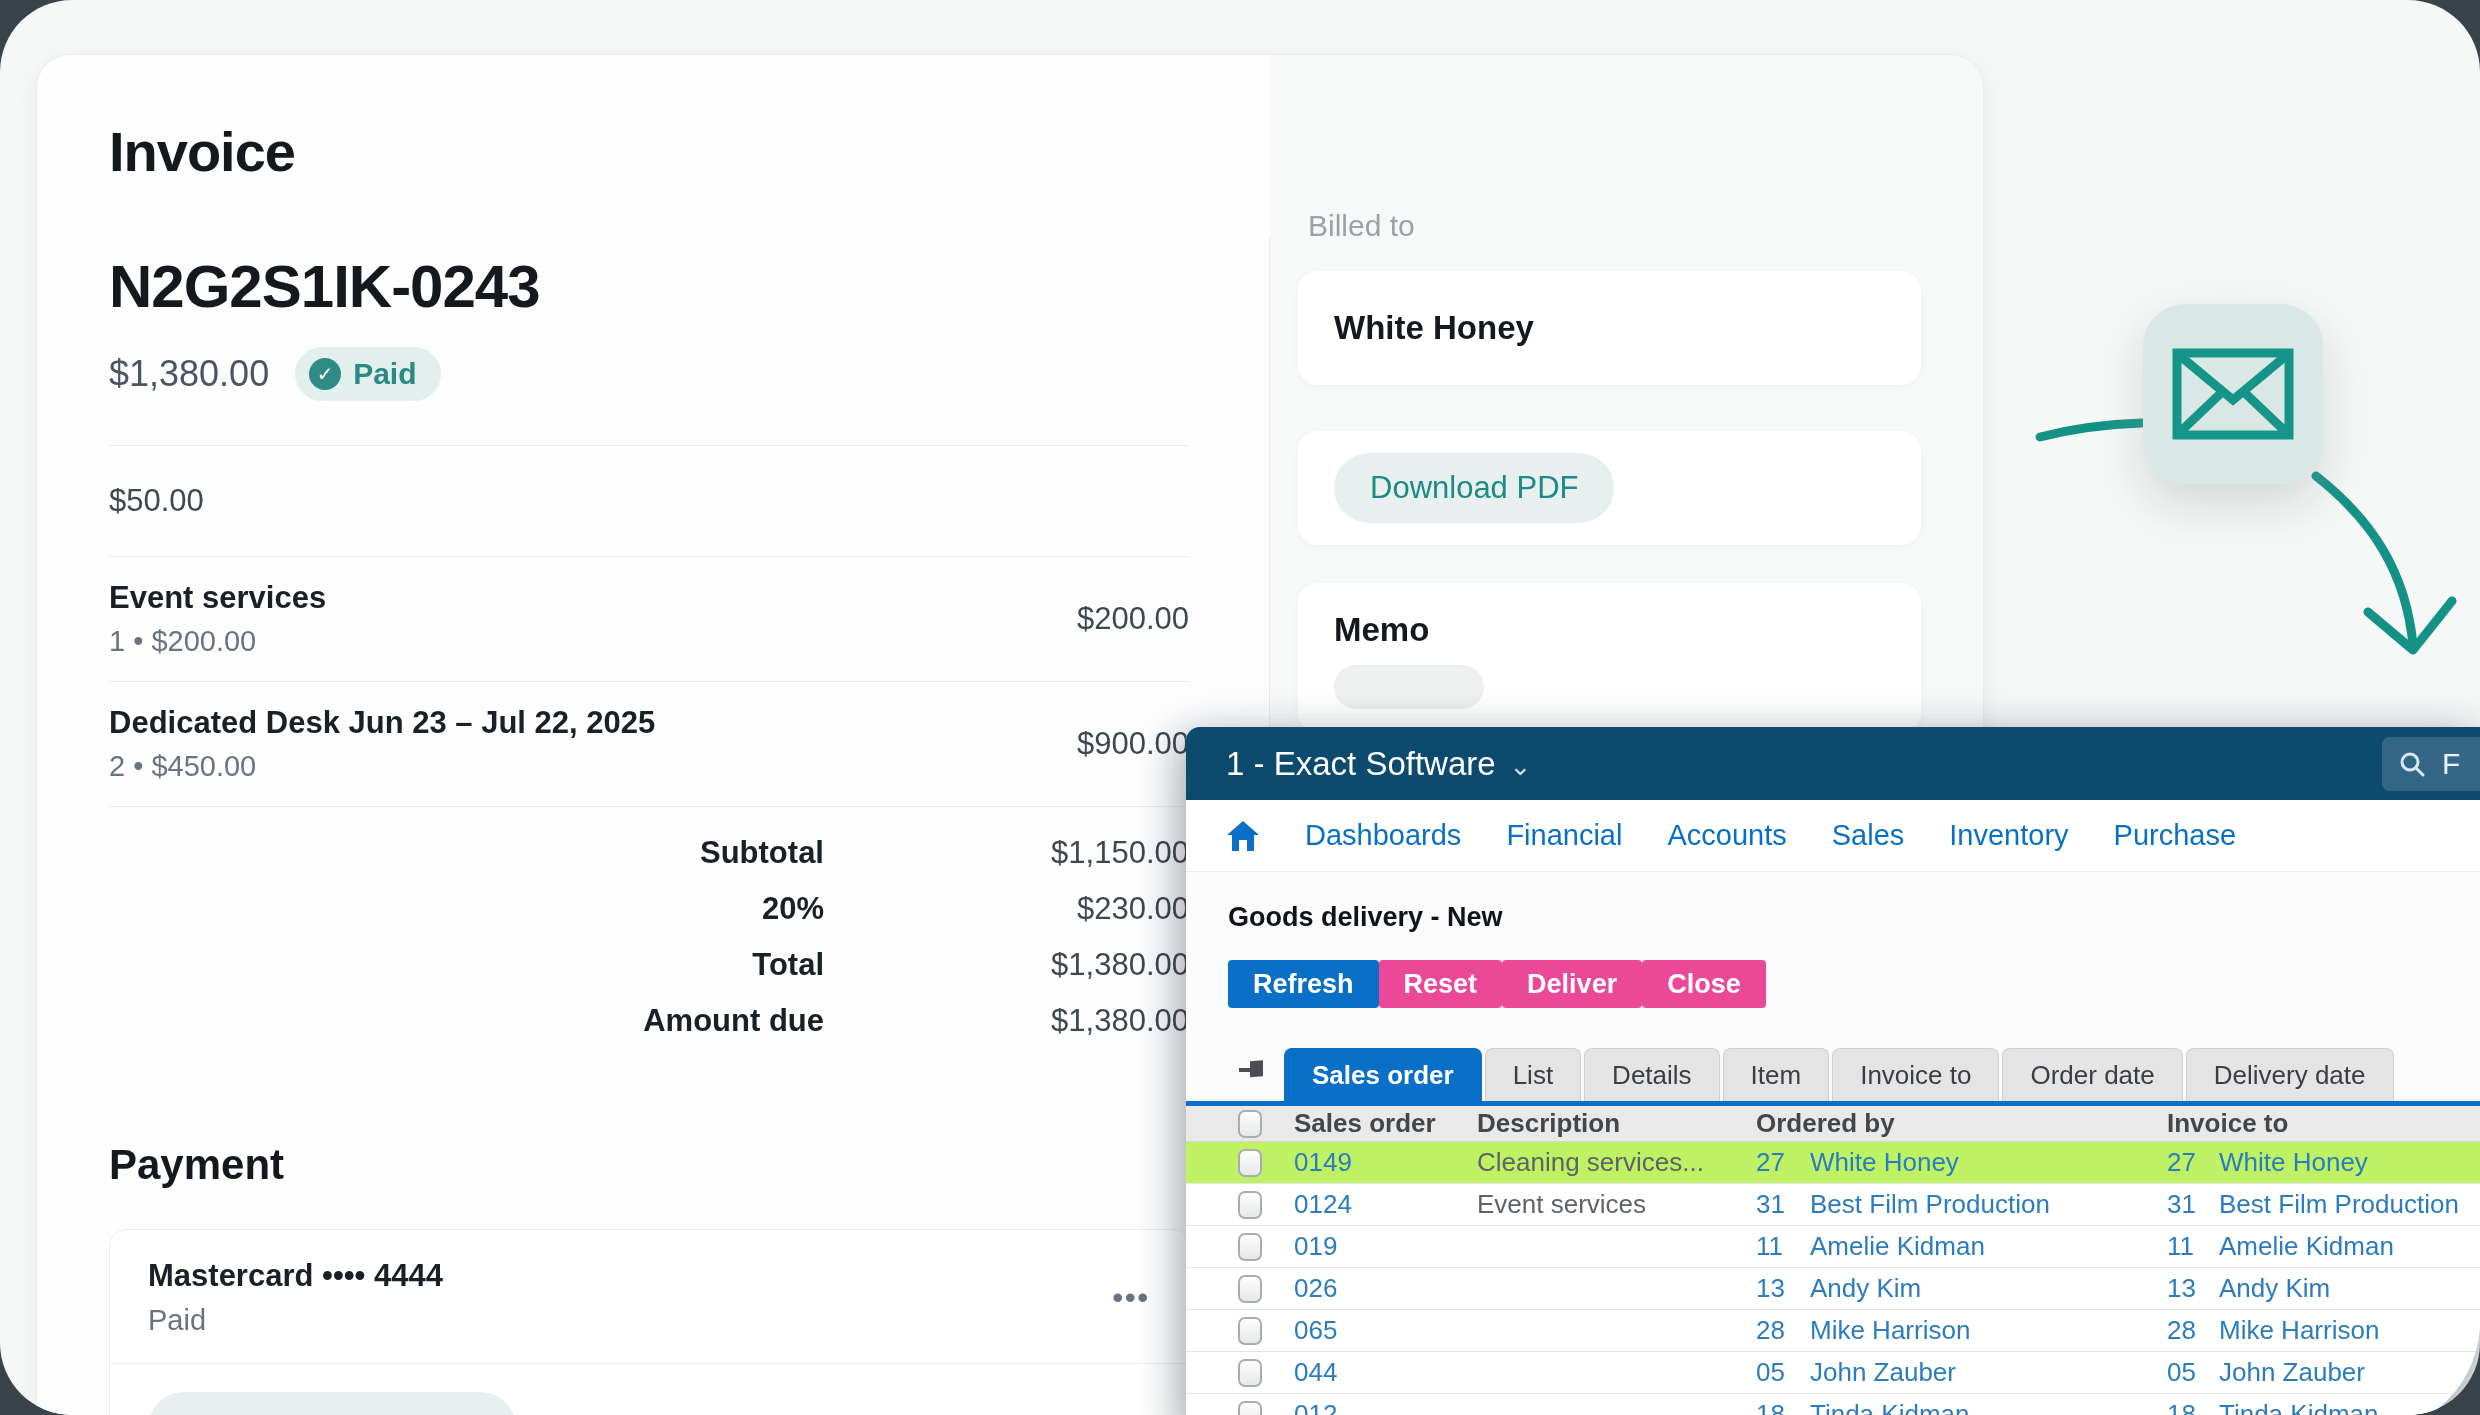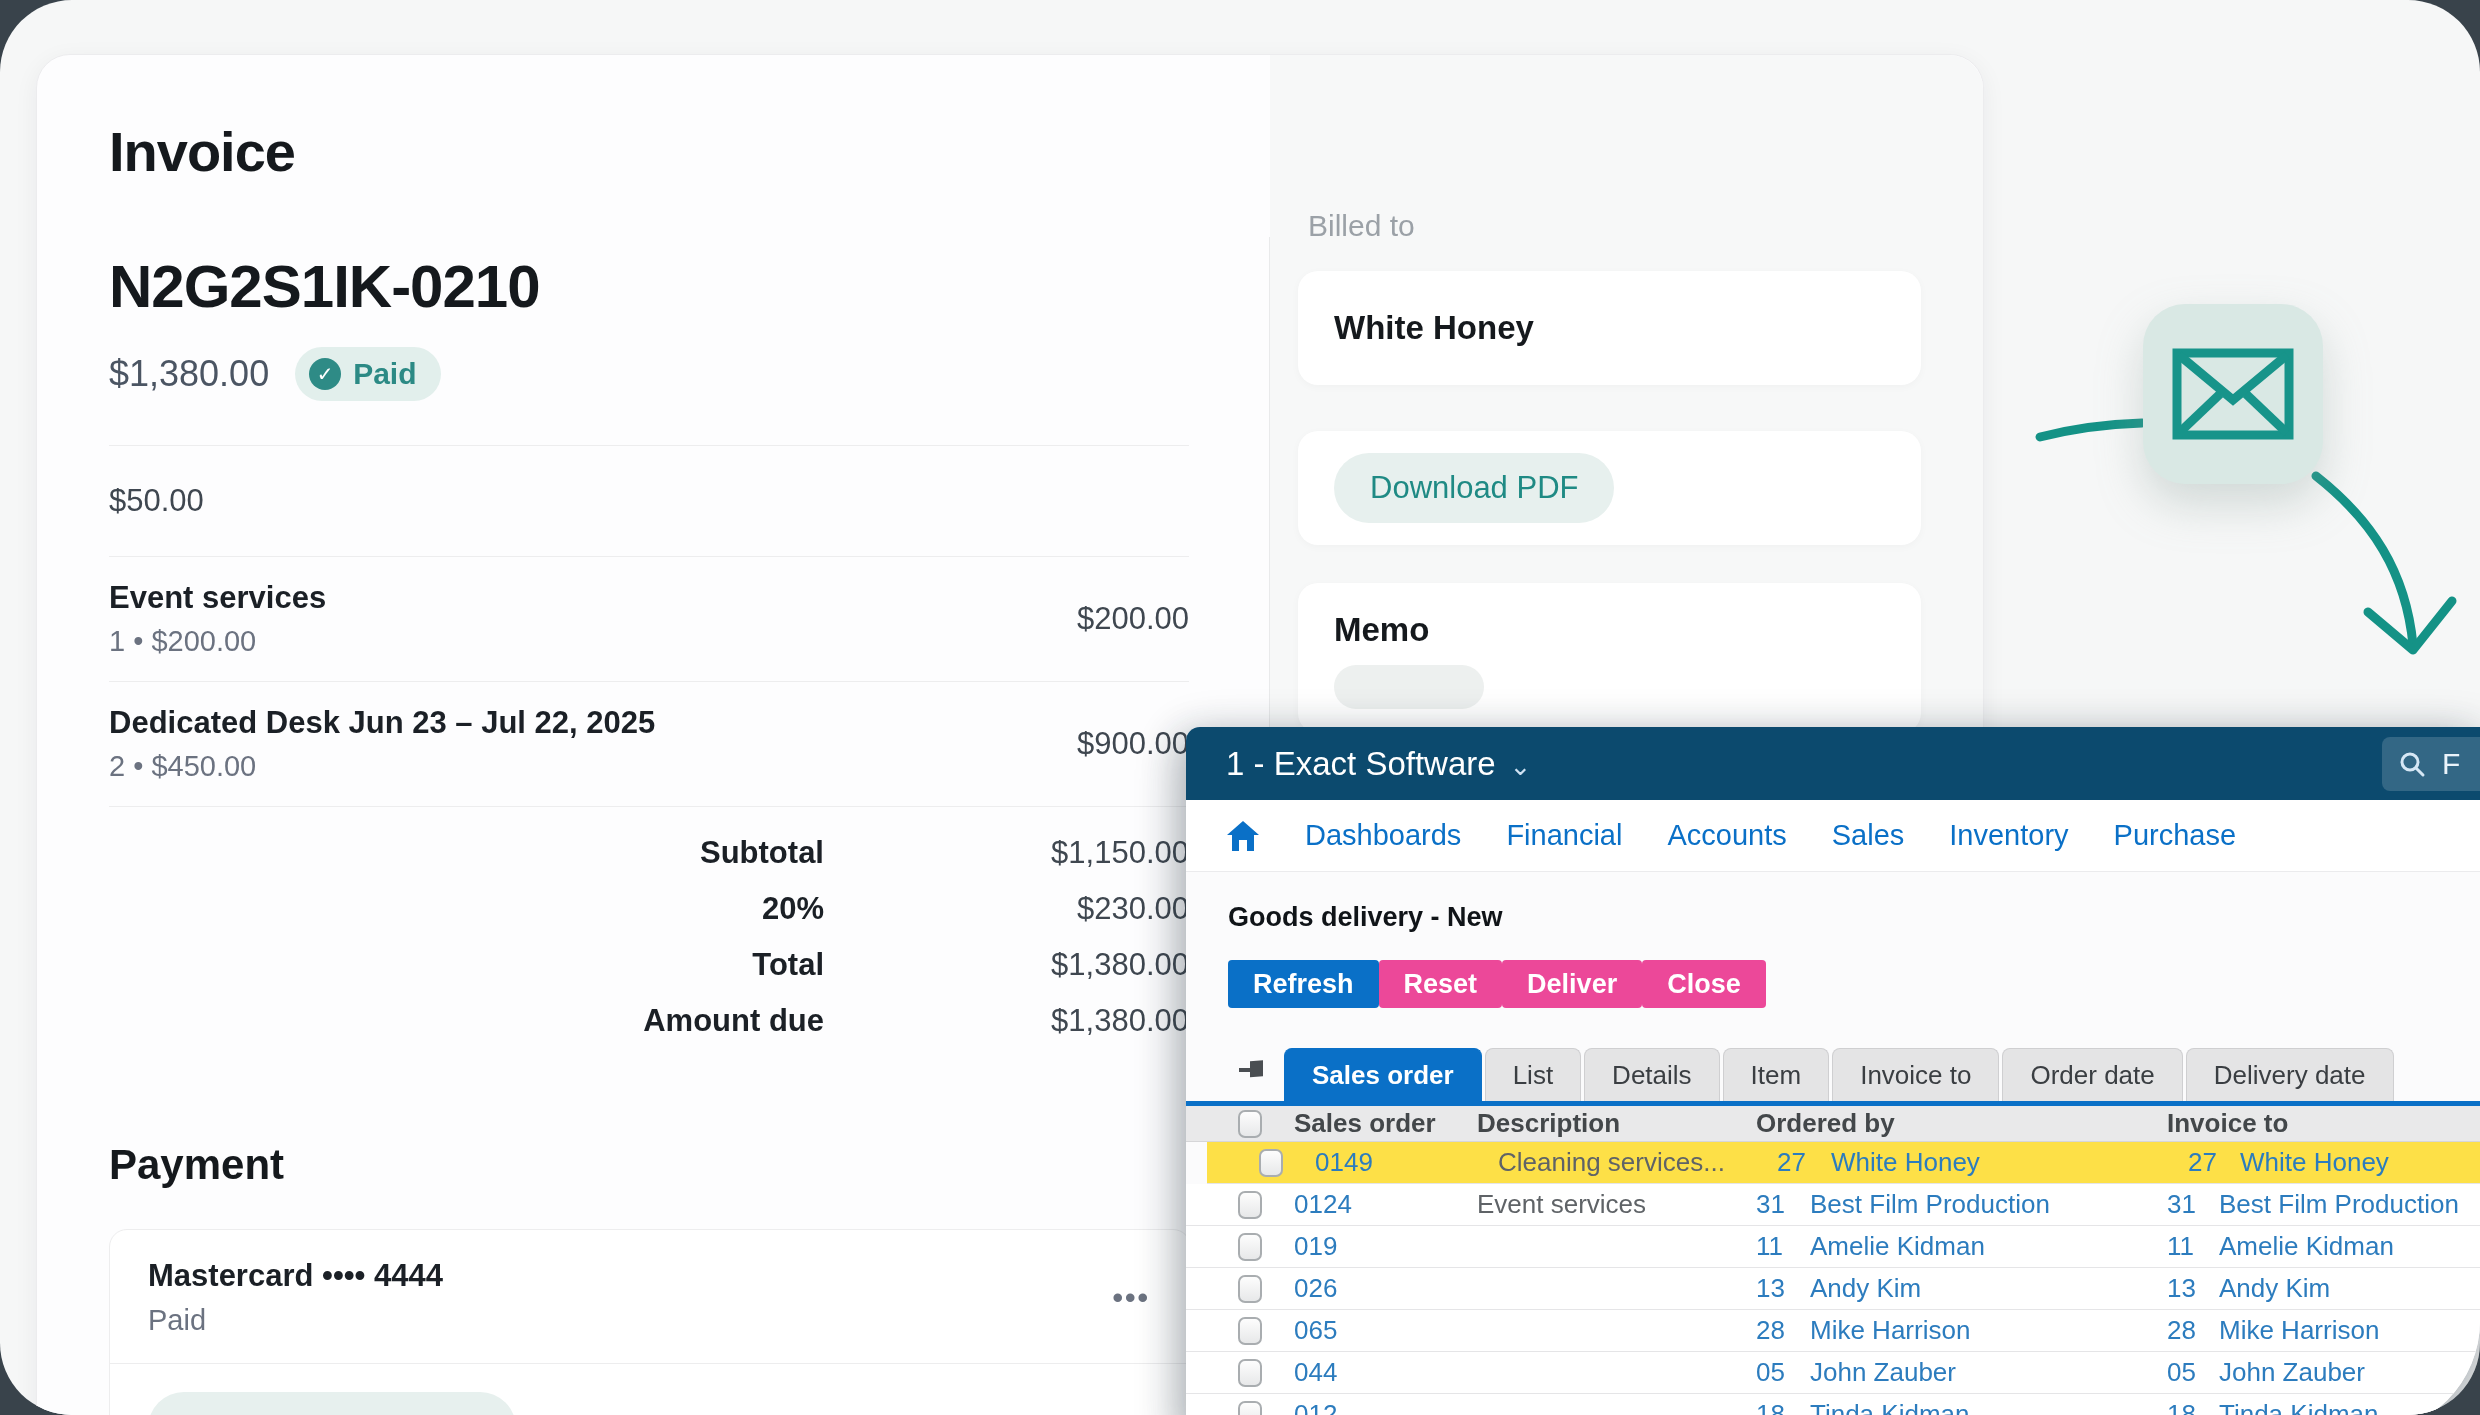--- a/index.html
+++ b/index.html
@@ -154,21 +154,21 @@
   .tabs-underline { height:5px; background:#0a70c7; }
 
   .erp-table { width:100%; }
   .t-row {
     display:grid;
     grid-template-columns:46px 62px 183px 279px 54px 357px 52px 1fr;
     align-items:center; height:42px; background:#fff;
     border-bottom:1px solid #e5e5e7; font-size:26px;
   }
   .t-row.header { height:36px; background:#e9e9ea; border-bottom:1px solid #d6d6d8; }
-  .t-row.selected { background:#fde047;margin-left:21px; }
+  .t-row.selected { background:#bef264; }
   .t-head { font-weight:700; color:#43474a; }
   .t-link { color:#2c7cbe; }
   .t-desc { color:#5f6367; }
   .cb {
     width:24px; height:28px; margin-left:6px;
     border:2px solid #a9adb0; border-radius:7px;
     background:linear-gradient(#fdfdfd,#e7e8e9);
   }
   .t-head-span2 { grid-column:span 2; }
 </style>
@@ -176,21 +176,21 @@
 <body>
 
 <div class="app-panel">
 
   <div class="invoice-card">
 
     <button class="send-receipt-btn">Send receipt</button>
 
     <div class="inv-left">
       <div class="inv-title">Invoice</div>
-      <div class="inv-number">N2G2S1IK-0210</div>
+      <div class="inv-number">N2G2S1IK-0243</div>
 
       <div class="inv-amount-row">
         <span class="inv-amount">$1,380.00</span>
         <span class="paid-badge">
           <span class="paid-check">✓</span>
           <span class="paid-text">Paid</span>
         </span>
       </div>
 
       <div class="items-list">

